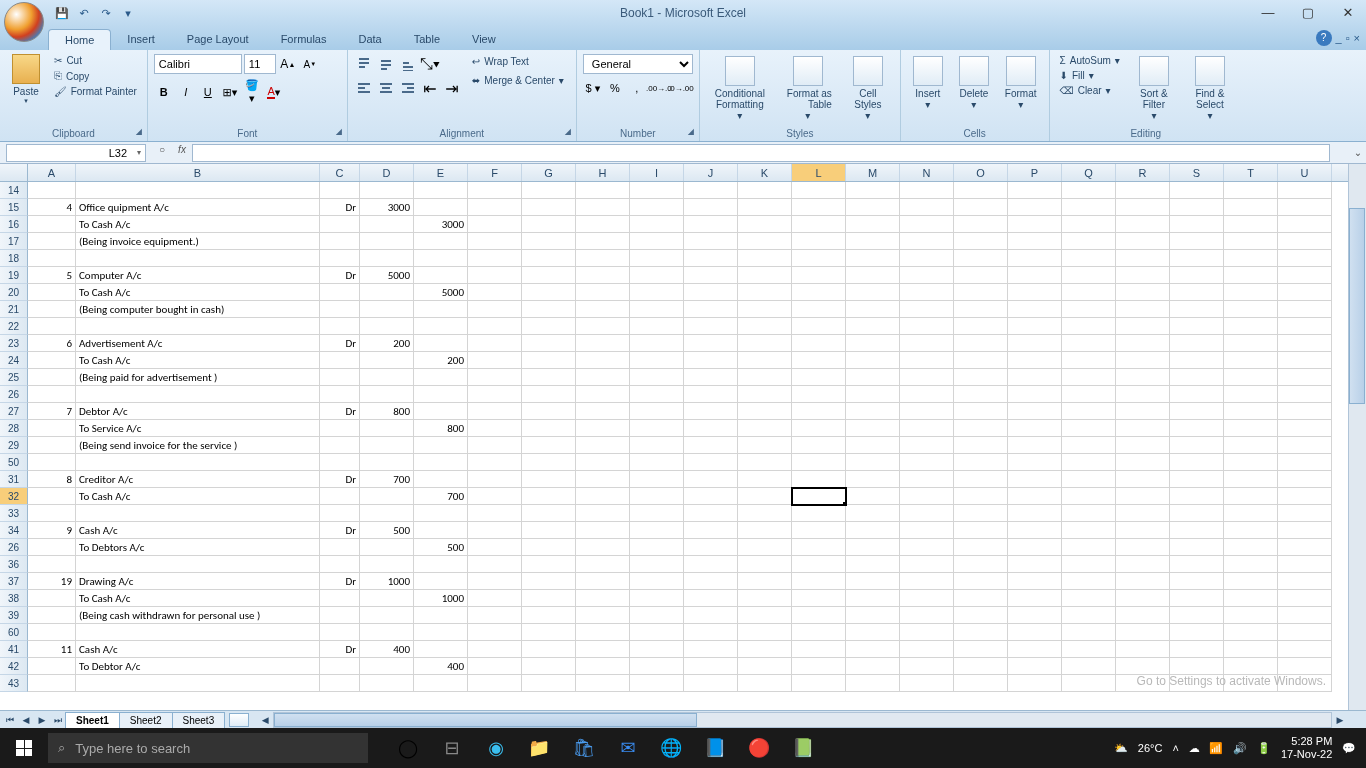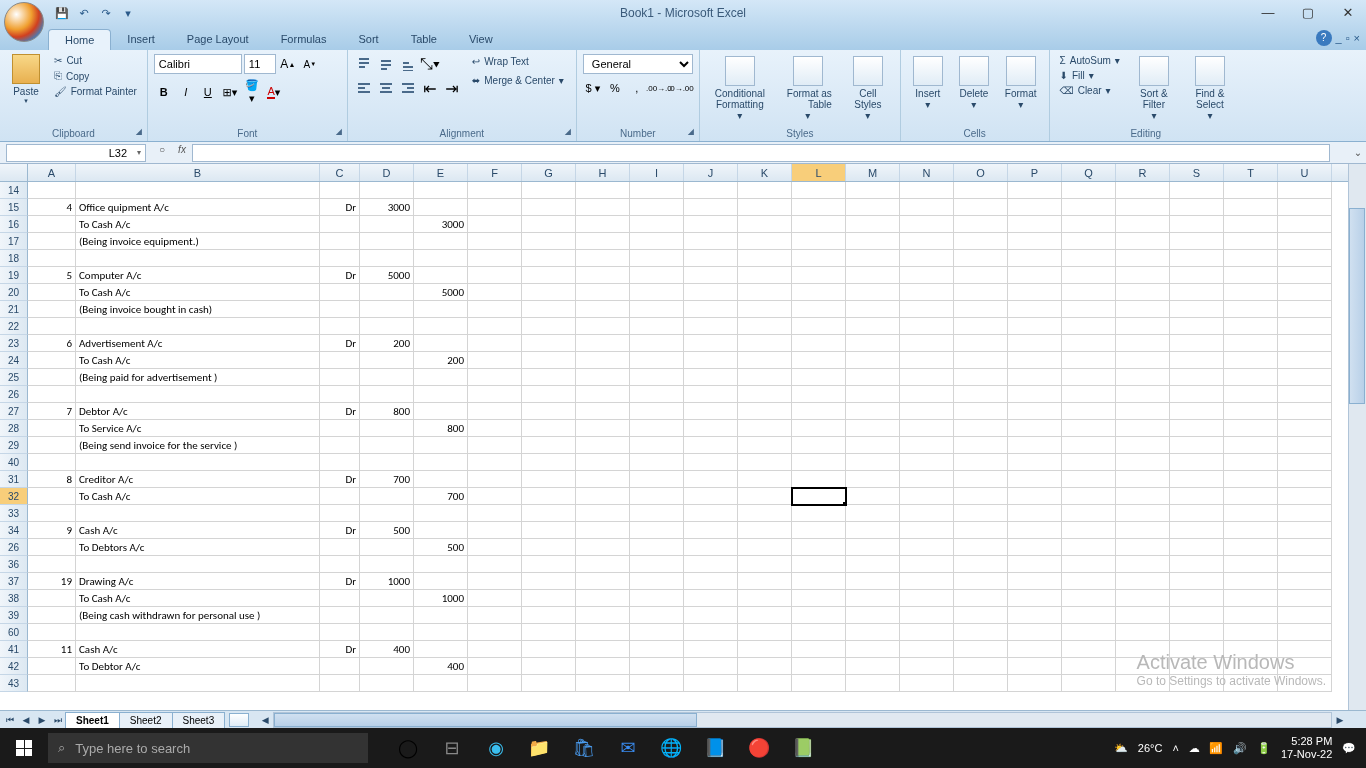--- a/index.html
+++ b/index.html
@@ -141,21 +141,21 @@
     <div class="win-btn">✕</div>
   </div>
 </div>
 
 <div class="tabstrip">
   <div id="tabs-container" style="display: flex;">
       <div class="tab active">Home</div>
       <div class="tab">Insert</div>
       <div class="tab">Page Layout</div>
       <div class="tab">Formulas</div>
-      <div class="tab">Sort</div>
+      <div class="tab">Data</div>
       <div class="tab">Table</div>
       <div class="tab">View</div>
     </div>
   <div class="help-right">
     <span style="width:16px;height:16px;border-radius:50%;background:#3a7abf;color:#fff;text-align:center;line-height:16px;font-size:10px;">?</span>
     <span>_</span>
     <span>▫</span>
     <span>×</span>
   </div>
 </div>
@@ -527,21 +527,21 @@
         <div class="cell" style="width: 54px;"></div>
         <div class="cell" style="width: 54px;"></div>
         <div class="cell" style="width: 54px;"></div>
         <div class="cell" style="width: 54px;"></div>
         <div class="cell" style="width: 54px;"></div>
         <div class="cell" style="width: 54px;"></div>
       </div>
       <div class="row">
         <div class="row-h">21</div>
         <div class="cell" style="width: 48px;"></div>
-        <div class="cell" style="width: 244px;">(Being invoice bought in cash)</div>
+        <div class="cell" style="width: 244px;">(Being computer bought in cash)</div>
         <div class="cell num" style="width: 40px;"></div>
         <div class="cell" style="width: 54px;"></div>
         <div class="cell" style="width: 54px;"></div>
         <div class="cell" style="width: 54px;"></div>
         <div class="cell" style="width: 54px;"></div>
         <div class="cell" style="width: 54px;"></div>
         <div class="cell" style="width: 54px;"></div>
         <div class="cell" style="width: 54px;"></div>
         <div class="cell" style="width: 54px;"></div>
         <div class="cell" style="width: 54px;"></div>
@@ -741,21 +741,21 @@
         <div class="cell" style="width: 54px;"></div>
         <div class="cell" style="width: 54px;"></div>
         <div class="cell" style="width: 54px;"></div>
         <div class="cell" style="width: 54px;"></div>
         <div class="cell" style="width: 54px;"></div>
         <div class="cell" style="width: 54px;"></div>
         <div class="cell" style="width: 54px;"></div>
         <div class="cell" style="width: 54px;"></div>
       </div>
       <div class="row">
-        <div class="row-h">40</div>
+        <div class="row-h">50</div>
         <div class="cell" style="width: 48px;"></div>
         <div class="cell" style="width: 244px;"></div>
         <div class="cell num" style="width: 40px;"></div>
         <div class="cell" style="width: 54px;"></div>
         <div class="cell" style="width: 54px;"></div>
         <div class="cell" style="width: 54px;"></div>
         <div class="cell" style="width: 54px;"></div>
         <div class="cell" style="width: 54px;"></div>
         <div class="cell" style="width: 54px;"></div>
         <div class="cell" style="width: 54px;"></div>
@@ -1121,21 +1121,20 @@
     <span>85%</span>
     <span>⊖</span>
     <div class="zoom-slider">
         <div class="zoom-thumb"></div>
       </div>
     <span>⊕</span>
   </div>
 </div>
 
 <div class="watermark">
-  <div class="wm-title">Activate Windows</div>
   <div class="wm-sub">Go to Settings to activate Windows.</div>
 </div>
 
 <div class="taskbar">
   <div class="start-btn">
     <div class="win-logo">
         <span></span>
         <span></span>
         <span></span>
         <span></span>

